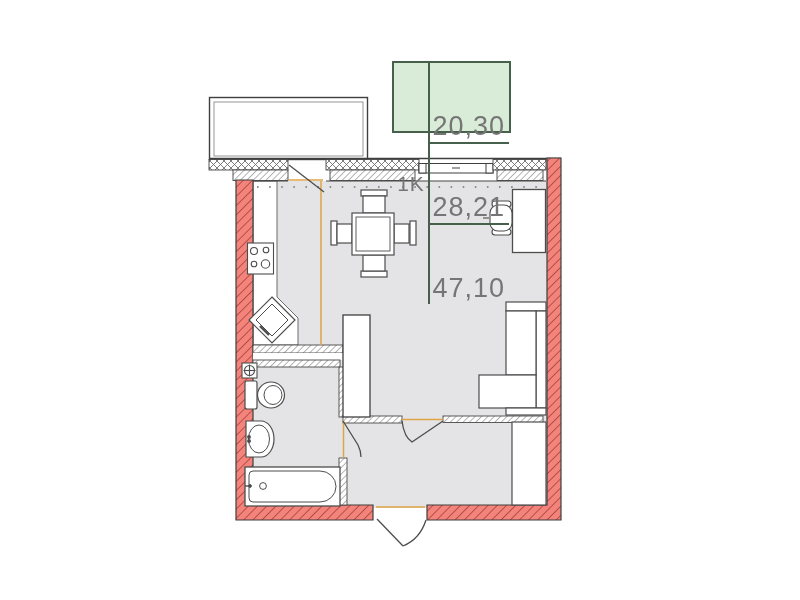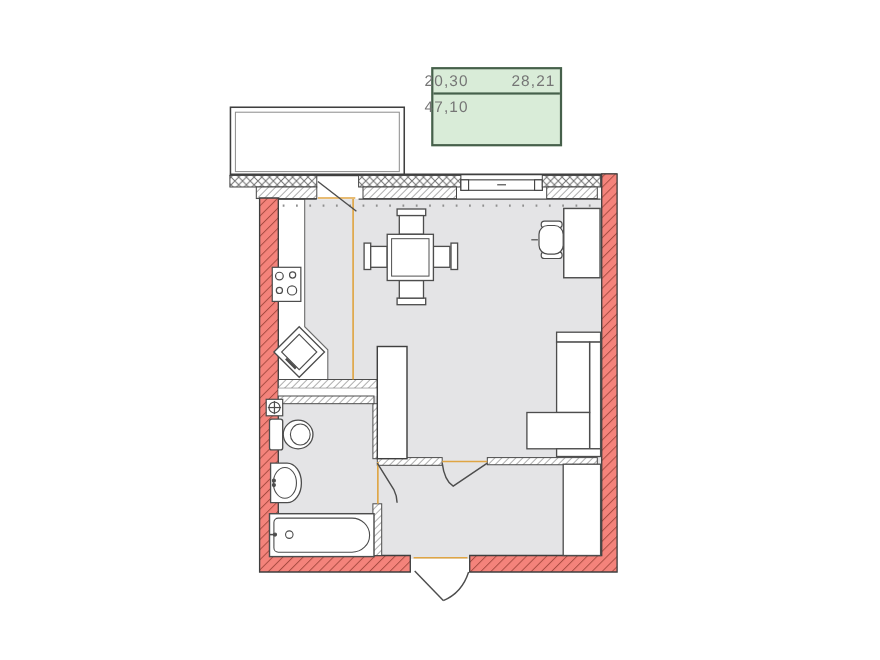--- a/index.html
+++ b/index.html
@@ -17,23 +17,24 @@
     box-sizing:border-box;
     color:var(--legend-text,#757575);
   }
   .legend .unit{
     grid-row:1/4;display:flex;align-items:center;justify-content:center;
     border-right:2px solid var(--legend-border,#46604b);
     font-size:21px;letter-spacing:1px;
   }
   .legend .val{
     display:flex;align-items:center;justify-content:flex-end;
-    padding-right:4px;font-size:14px;letter-spacing:1px;
+    padding-right:4px;font-size:27px;letter-spacing:1px;
     border-bottom:2px solid var(--legend-border,#46604b);
     box-sizing:border-box;
+    margin-top:48px;
   }
   .legend .val:last-child{border-bottom:none;}
   
   .redbg{fill:var(--wall-fill,#f4837b);}
   .redline{stroke:var(--wall-hatch,#a84c42);}
   .orange{stroke:var(--accent-orange,#dfa544);}
   .floorfill{fill:var(--floor,#e4e4e6);}
 </style>
 </head>
 <body>
@@ -195,18 +196,19 @@
       <path d="M402,421 Q404,437 412,442 L443,421"></path>
       <path d="M343,421 L358,445 Q361,451 361,457"></path>
       <g>
         <line x1="377" y1="519" x2="403" y2="546"></line>
         <path d="M403,546 Q420,539 426,520"></path>
       </g>
     </g>
   </svg>
 
   <div class="legend">
+    <div class="unit">1K</div>
     <div class="val">20,30</div>
     <div class="val">28,21</div>
     <div class="val">47,10</div>
   </div>
 
 </div>
 
 </body></html>

